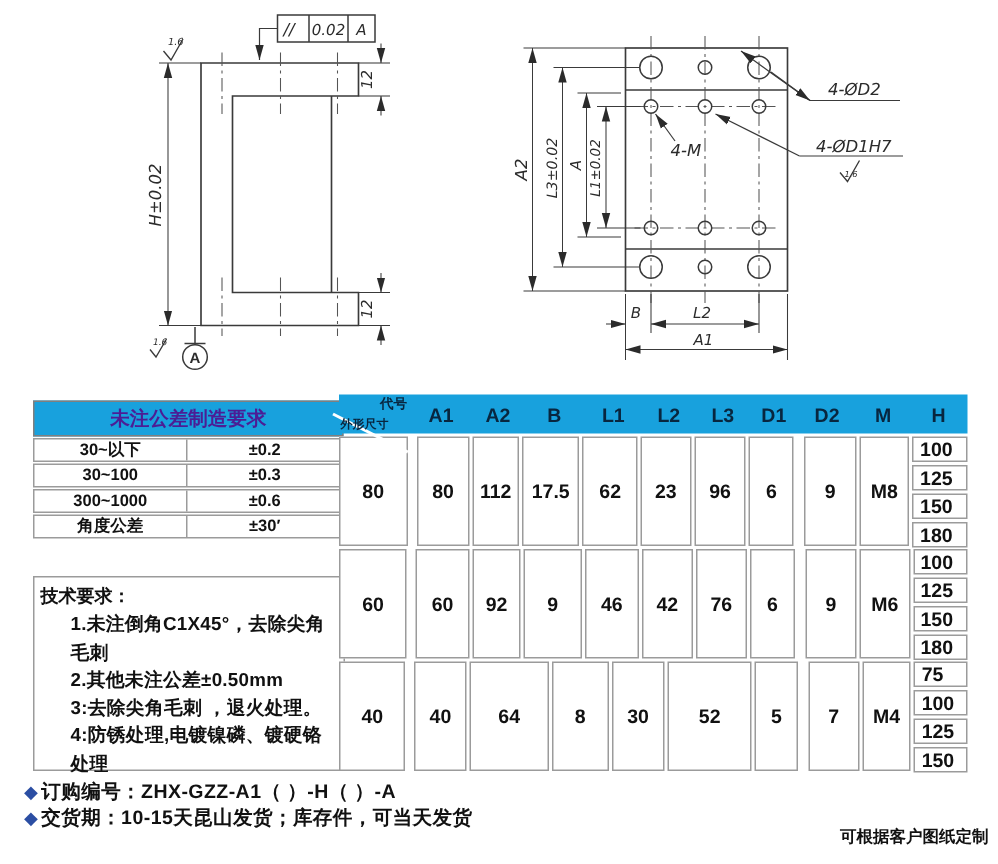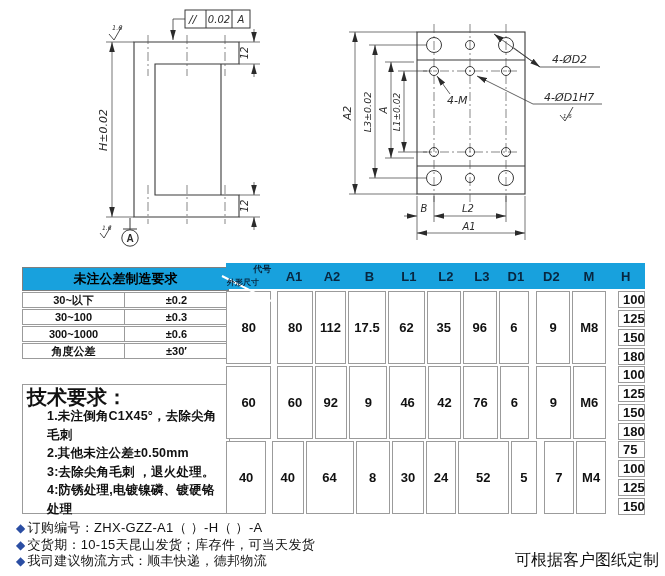--- a/index.html
+++ b/index.html
@@ -6,56 +6,56 @@
   #page{position:relative;width:665px;height:576px;background:#fff;
         font-family:"Liberation Sans","DejaVu Sans",sans-serif;color:#111;overflow:hidden;}
 
   
   #drawings{position:absolute;left:0;top:0;width:665px;height:258px;}
   svg text{fill:#2b2b2b;}
   .dimtxt{font-family:"DejaVu Sans",sans-serif;font-style:italic;}
 
   
   .tol{position:absolute;left:22px;top:267px;width:207px;}
-  .tol-head{background:var(--blue);color:#000000;font-weight:bold;font-size:13px;
+  .tol-head{background:var(--blue);color:#4c1d95;font-weight:bold;font-size:13px;
             text-align:center;line-height:22px;height:22px;border:1px solid #7f7f7f;}
   .tol-row{display:flex;border:1px solid #9b9b9b;margin-top:1px;height:14px;background:#fff;}
   .tol-row .c1{width:101px;border-right:1px solid #9b9b9b;}
   .tol-row .c2{flex:1;}
   .tol-row div{font-size:11px;font-weight:bold;text-align:center;line-height:14px;}
 
   
   .tech{position:absolute;left:22px;top:384px;width:199px;height:122px;
         border:1px solid #9b9b9b;background:#fff;padding:3px 3px 3px 4px;}
-  .tech-title{font-size:20px;font-weight:bold;line-height:19px;}
+  .tech-title{font-size:12px;font-weight:bold;line-height:19px;}
   .tech-line{font-size:12.5px;font-weight:bold;line-height:18.5px;letter-spacing:0.2px;margin-left:20px;}
 
   
   .spec{position:absolute;left:226px;top:263px;width:419px;}
   .spec-head{display:flex;height:26px;background:var(--blue);color:#08263f;
              font-weight:bold;font-size:13px;align-items:center;}
   .spec-head .hcell{text-align:center;}
   .corner{position:relative;width:48px;height:26px;font-weight:bold;color:#08263f;}
   .corner .diag{position:absolute;left:-4px;top:12px;width:56px;height:2px;background:#fff;
                 transform:rotate(27deg);transform-origin:left center;}
   .corner .tr{position:absolute;right:2px;top:0px;font-size:9px;}
   .corner .bl{position:absolute;left:1px;bottom:1px;font-size:8px;}
   .spec-body{display:flex;flex-direction:column;row-gap:2px;margin-top:2px;}
   .grp{display:flex;column-gap:2px;height:73px;}
   .cell{background:#fff;border:1px solid #9b9b9b;display:flex;align-items:center;
         justify-content:center;font-size:13px;font-weight:bold;box-sizing:border-box;}
   .gap4{width:2px;} .gap5{width:3px;}
   .hcol{display:flex;flex-direction:column;row-gap:2px;width:37px;}
-  .hcol .cell{flex:1;justify-content:flex-start;padding-left:4px;margin-left:10px;}
+  .hcol .cell{flex:1;justify-content:flex-start;padding-left:4px;}
 
   
   .footer{position:absolute;left:16px;top:520px;width:640px;}
-  .bullet{font-size:13px;font-weight:normal;line-height:15.5px;letter-spacing:0.3px;}
+  .bullet{font-size:13px;font-weight:bold;line-height:15.5px;letter-spacing:0.3px;}
   .bullet .dia{color:#2b4ea3;margin-right:2px;font-size:12px;}
-  .note{position:absolute;right:6px;top:550px;font-size:16px;font-weight:normal;}
+  .note{position:absolute;right:6px;top:550px;font-size:11px;font-weight:bold;}
 </style>
 </head>
 <body>
 
 <div id="page" style="--blue:#18a1dd;">
 
   <svg id="drawings" viewBox="0 0 665 258" width="665" height="258">
     <defs>
       <marker id="ae" markerWidth="11" markerHeight="8" refX="10" refY="4" orient="auto" markerUnits="userSpaceOnUse">
         <path d="M0,1.2 L10,4 L0,6.8 z" fill="#2b2b2b"></path>
@@ -260,21 +260,21 @@
     </div>
     <div class="spec-body">
 
       <div class="grp">
         <div class="cell" style="width:46px">80</div>
         <div class="gap4"></div>
         <div class="cell" style="width:36px">80</div>
         <div class="cell" style="width:31px">112</div>
         <div class="cell" style="width:39px">17.5</div>
         <div class="cell" style="width:37px">62</div>
-        <div class="cell" style="width:34px">35</div>
+        <div class="cell" style="width:34px">23</div>
         <div class="cell" style="width:35px">96</div>
         <div class="cell" style="width:30px">6</div>
         <div class="gap5"></div>
         <div class="cell" style="width:35px">9</div>
         <div class="cell" style="width:34px">M8</div>
         <div class="hcol">
           <div class="cell">100</div>
           <div class="cell">125</div>
           <div class="cell">150</div>
           <div class="cell">180</div>
@@ -302,37 +302,35 @@
         </div>
       </div>
 
       <div class="grp">
         <div class="cell" style="width:46px">40</div>
         <div class="gap4"></div>
         <div class="cell" style="width:36px">40</div>
         <div class="cell" style="width:55px">64</div>
         <div class="cell" style="width:39px">8</div>
         <div class="cell" style="width:37px">30</div>
-        <div class="cell" style="width:34px">24</div>
         <div class="cell" style="width:58px">52</div>
         <div class="cell" style="width:30px">5</div>
         <div class="gap5"></div>
         <div class="cell" style="width:35px">7</div>
         <div class="cell" style="width:34px">M4</div>
         <div class="hcol">
           <div class="cell">75</div>
           <div class="cell">100</div>
           <div class="cell">125</div>
           <div class="cell">150</div>
         </div>
       </div>
 
     </div>
   </div>
 
   <div class="footer">
     <div class="bullet"><span class="dia">◆</span><span>订购编号：ZHX-GZZ-A1（ ）-H（ ）-A</span></div>
     <div class="bullet"><span class="dia">◆</span><span>交货期：10-15天昆山发货；库存件，可当天发货</span></div>
-    <div class="bullet"><span class="dia">◆</span><span>我司建议物流方式：顺丰快递，德邦物流</span></div>
   </div>
   <div class="note">可根据客户图纸定制</div>
 
 </div>
 
 </body></html>

